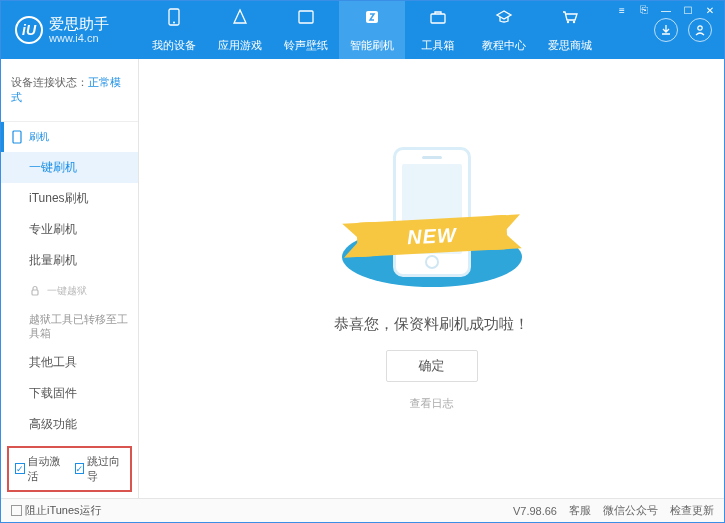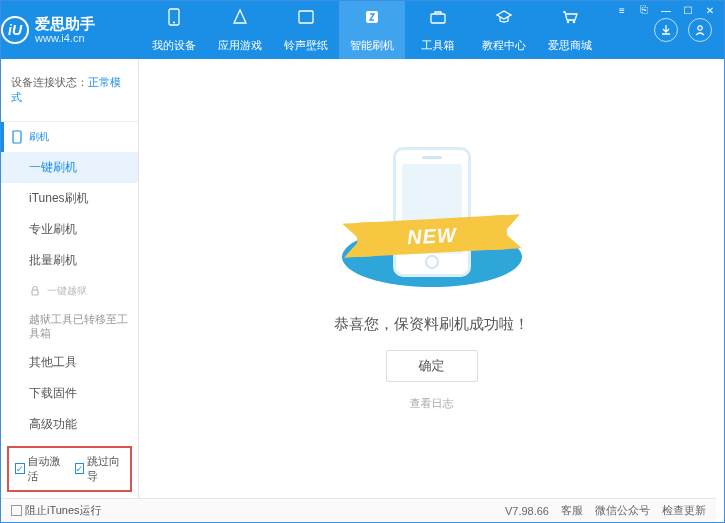--- a/index.html
+++ b/index.html
@@ -1,21 +1,21 @@
 <!DOCTYPE html>
 <html><head>
 <meta charset="utf-8">
 <style>
 * { margin: 0; padding: 0; box-sizing: border-box; }
 body { font-family: "Microsoft YaHei", Arial, sans-serif; font-size: 12px; background: #fff; width: 725px; height: 523px; overflow: hidden; border: 1px solid #3a8ee6; position: relative; }
 .header { background: #1b8fe6; height: 58px; display: flex; align-items: center; color: #fff; }
-.logo-area { display: flex; align-items: center; padding: 0 0; width: 140px; }
+.logo-area { display: flex; align-items: center; padding: 0 14px; width: 140px; }
 .logo-icon { width: 28px; height: 28px; border: 2px solid #fff; border-radius: 50%; display: flex; align-items: center; justify-content: center; font-weight: bold; font-style: italic; font-size: 14px; margin-right: 6px; }
 .logo-text { display: flex; flex-direction: column; line-height: 1.1; }
-.logo-title { font-size: 15px; font-weight: bold; }
+.logo-title { font-size: 15px; font-weight: normal; }
 .logo-url { font-size: 11px; opacity: 0.85; }
 .nav { display: flex; height: 100%; flex: 1; }
 .nav-item { width: 66px; display: flex; flex-direction: column; align-items: center; justify-content: center; cursor: pointer; font-size: 11px; gap: 12px; }
 .nav-item.active { background: #3fa3ed; }
 .nav-icon { width: 18px; height: 18px; display: flex; align-items: center; justify-content: center; }
 .header-right { display: flex; align-items: center; gap: 10px; padding-right: 12px; }
 .circle-btn { width: 24px; height: 24px; border: 1.5px solid rgba(255,255,255,0.7); border-radius: 50%; display: flex; align-items: center; justify-content: center; cursor: pointer; }
 .win-controls { position: absolute; top: 0; right: 0; display: flex; gap: 2px; padding: 2px 4px; }
 .win-btn { width: 20px; height: 14px; display: flex; align-items: center; justify-content: center; color: #fff; cursor: pointer; font-size: 10px; }
 .body-area { display: flex; height: calc(100% - 58px - 24px); }
@@ -39,21 +39,21 @@
 .phone::after { content: ""; position: absolute; bottom: 5px; left: 50%; transform: translateX(-50%); width: 10px; height: 10px; border: 2px solid #d0e6f2; border-radius: 50%; }
 .screen { position: absolute; top: 14px; left: 6px; right: 6px; bottom: 20px; background: #eaf5fb; border-radius: 2px; }
 .ribbon { position: absolute; top: 72px; left: 20px; right: 20px; height: 34px; background: #f7c742; display: flex; align-items: center; justify-content: center; transform: rotate(-3deg); }
 .ribbon::before, .ribbon::after { content: ""; position: absolute; width: 0; height: 0; border: 17px solid #f7c742; top: 0; }
 .ribbon::before { left: -14px; border-left-color: transparent; }
 .ribbon::after { right: -14px; border-right-color: transparent; }
 .ribbon-text { color: #fff; font-weight: bold; font-style: italic; font-size: 20px; letter-spacing: 1px; }
 .msg { font-size: 15px; color: #555; margin-bottom: 16px; }
 .ok-btn { border: 1px solid #ddd; background: #fff; padding: 6px 32px; font-size: 13px; color: #555; cursor: pointer; border-radius: 2px; }
 .log-link { margin-top: 14px; font-size: 11px; color: #aaa; cursor: pointer; }
-.footer { position: absolute; bottom: 0; left: 0; right: 8px; height: 24px; border-top: 1px solid #e5e5e5; display: flex; align-items: center; padding: 0 10px; font-size: 11px; color: #666; justify-content: space-between; background: #fafafa; }
+.footer { position: absolute; bottom: 0; left: 0; right: 0; height: 24px; border-top: 1px solid #e5e5e5; display: flex; align-items: center; padding: 0 10px; font-size: 11px; color: #666; justify-content: space-between; background: #fafafa; }
 .footer-left { display: flex; align-items: center; gap: 4px; }
 .footer-right { display: flex; align-items: center; gap: 12px; }
 .f-chk { width: 11px; height: 11px; border: 1px solid #999; }
 svg { display: block; }
 </style>
 </head>
 <body>
 
 <div class="win-controls">
   <div class="win-btn">≡</div>

